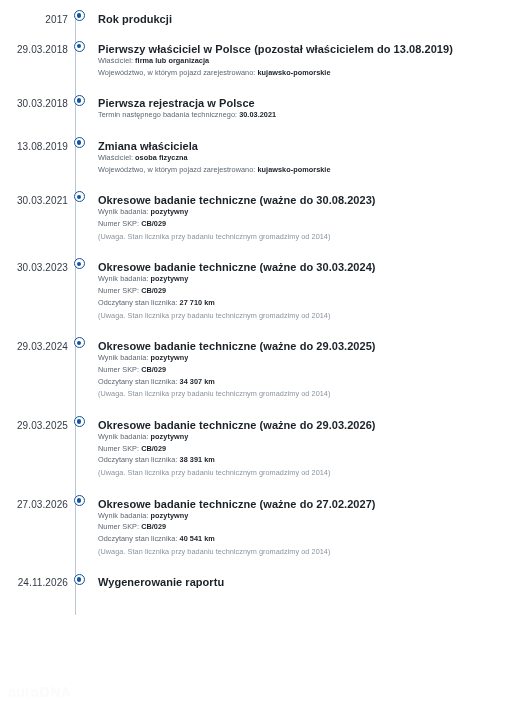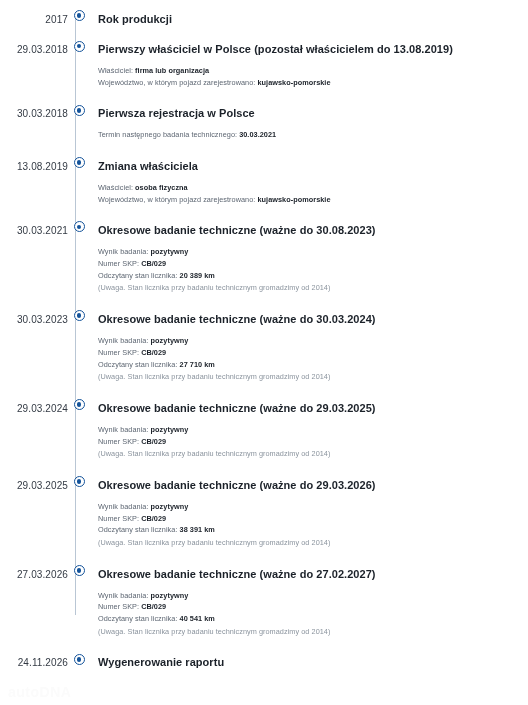--- a/index.html
+++ b/index.html
@@ -85,21 +85,21 @@
   .event-title {
     font-size: 11px;
     font-weight: bold;
     color: #1b2129;
     line-height: 1.1;
     padding-top: 2.5px;
     letter-spacing: 0.05px;
   }
 
   .detail-list {
-    margin-top: 10px;
+    margin-top: 0;
   }
   .detail {
     font-size: 7.3px;
     color: #5d6672;
     line-height: 1.62;
     letter-spacing: 0.05px;
     white-space: nowrap;
   }
   .detail b {
     color: #1b2129;
@@ -189,21 +189,20 @@
       <div class="marker-cell">
         <div class="marker">
           <div class="core"></div>
         </div>
       </div>
       <div class="event-body">
         <div class="event-title">Okresowe badanie techniczne (ważne do 30.08.2023)</div>
         <div class="detail-list">
           <div class="detail"><span>Wynik badania:</span> <b>pozytywny</b></div>
           <div class="detail"><span>Numer SKP:</span> <b>CB/029</b></div>
-          <div class="detail"><span>Odczytany stan licznika:</span> <b>20 389 km</b></div>
           <div class="detail note"><span>(Uwaga. Stan licznika przy badaniu technicznym gromadzimy od 2014)</span></div>
         </div>
       </div>
     </div>
     <div class="event">
       <div class="event-date">30.03.2023</div>
       <div class="marker-cell">
         <div class="marker">
           <div class="core"></div>
         </div>
@@ -223,20 +222,21 @@
       <div class="marker-cell">
         <div class="marker">
           <div class="core"></div>
         </div>
       </div>
       <div class="event-body">
         <div class="event-title">Okresowe badanie techniczne (ważne do 29.03.2025)</div>
         <div class="detail-list">
           <div class="detail"><span>Wynik badania:</span> <b>pozytywny</b></div>
           <div class="detail"><span>Numer SKP:</span> <b>CB/029</b></div>
+          <div class="detail"><span>Odczytany stan licznika:</span> <b>34 307 km</b></div>
           <div class="detail note"><span>(Uwaga. Stan licznika przy badaniu technicznym gromadzimy od 2014)</span></div>
         </div>
       </div>
     </div>
     <div class="event">
       <div class="event-date">29.03.2025</div>
       <div class="marker-cell">
         <div class="marker">
           <div class="core"></div>
         </div>

